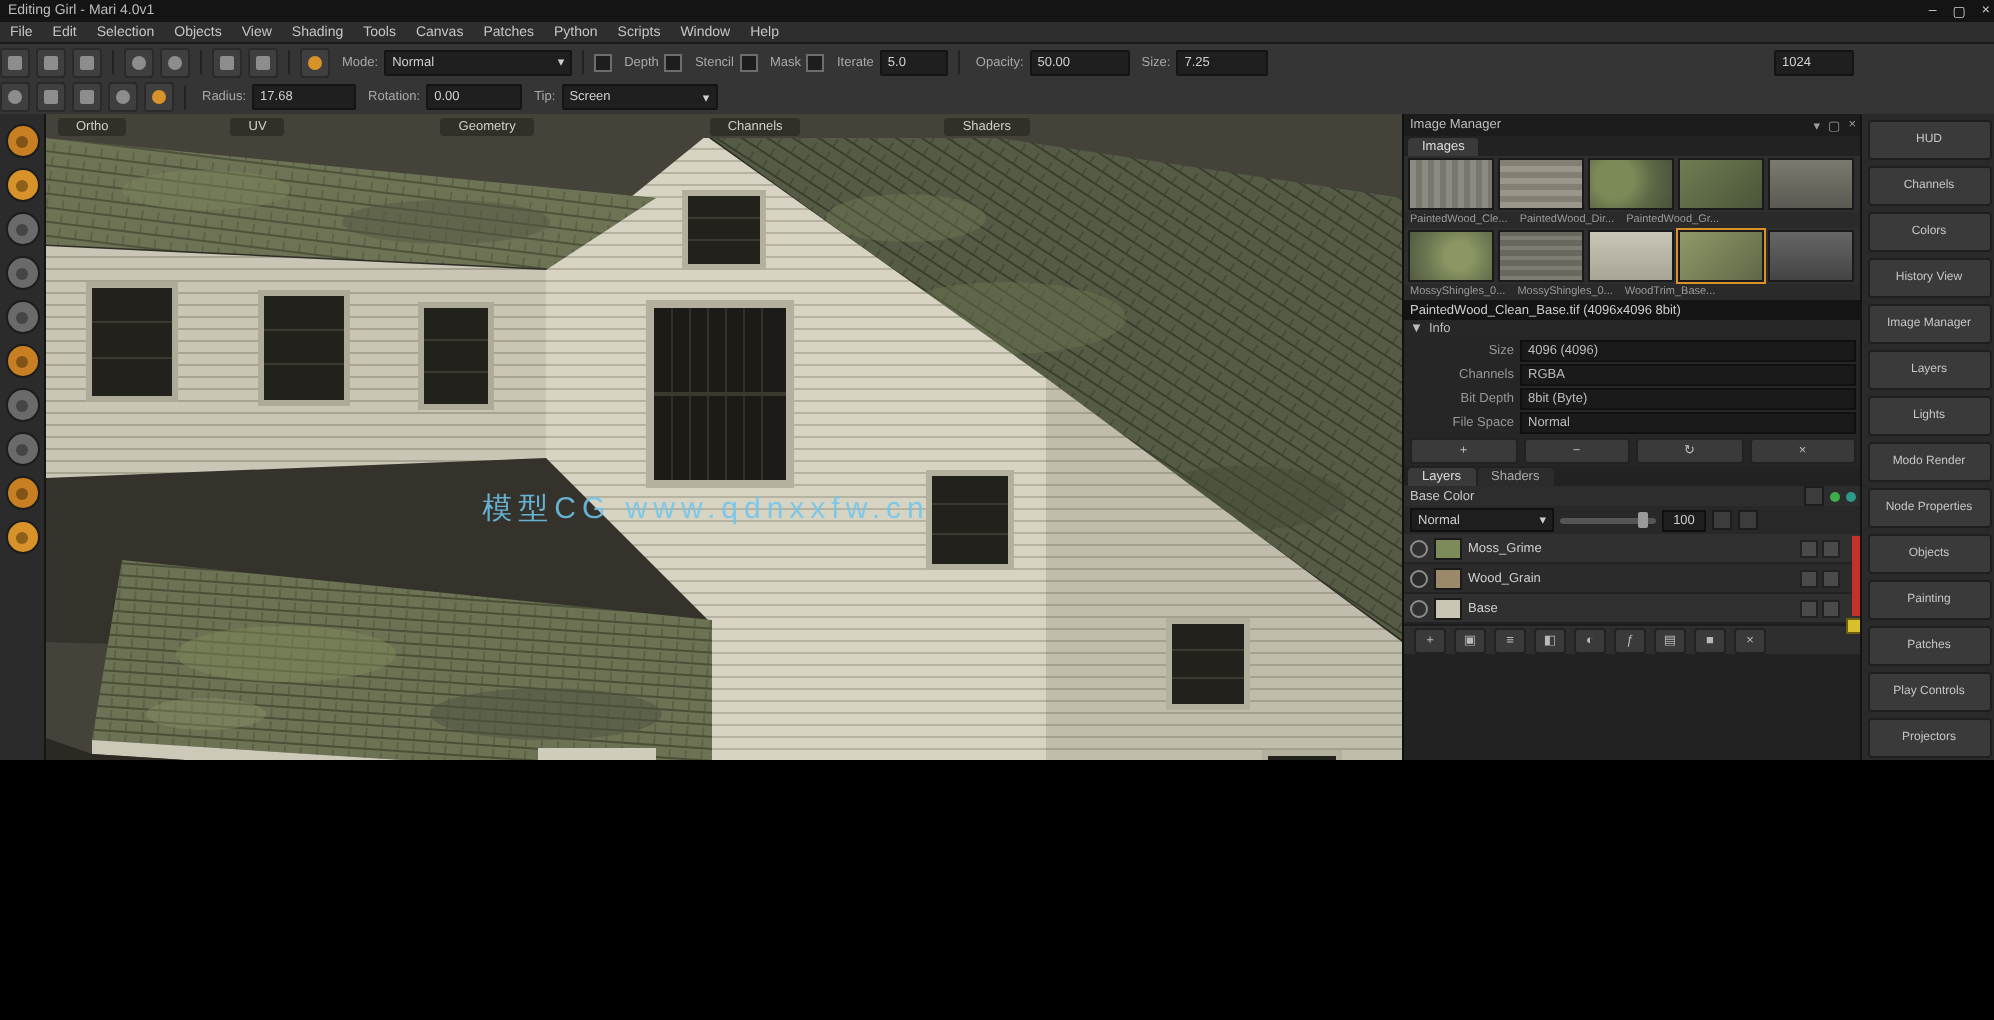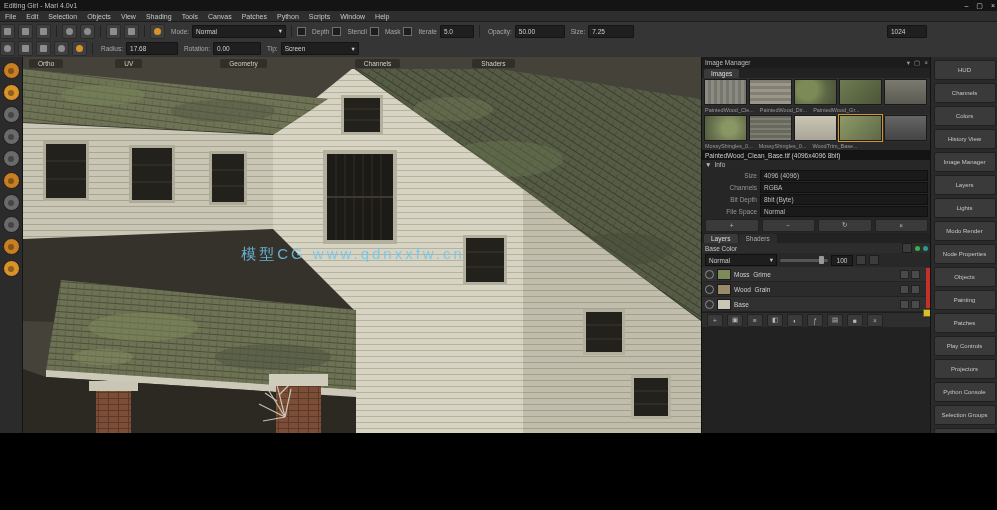--- a/index.html
+++ b/index.html
@@ -1,16 +1,16 @@
 <!DOCTYPE html>
 <html><head>
 <meta charset="utf-8">
 <style>
   html,body{margin:0;padding:0;background:#000;}
-  .app{position:relative;width:997px;height:433px;background:#4d7c0f;overflow:hidden;
+  .app{position:relative;width:997px;height:380px;background:#4d7c0f;overflow:hidden;
        font-family:"Liberation Sans",sans-serif;color:#c8c8c8;-webkit-font-smoothing:antialiased;}
 
   
   .titlebar{position:absolute;left:0;top:0;width:997px;height:11px;background:#141414;
             display:flex;align-items:center;font-size:7px;color:#bdbdbd;}
   .titlebar .ttl{margin-left:4px;}
   .win-controls{position:absolute;right:2px;top:0;height:11px;display:flex;align-items:center;gap:8px;font-size:7px;color:#cfcfcf;}
   .win-controls span{cursor:default;}
   .menubar{position:absolute;left:0;top:11px;width:997px;height:10px;background:#2e2e2e;
            display:flex;align-items:center;font-size:7px;color:#c6c6c6;border-bottom:1px solid #1b1b1b;}

